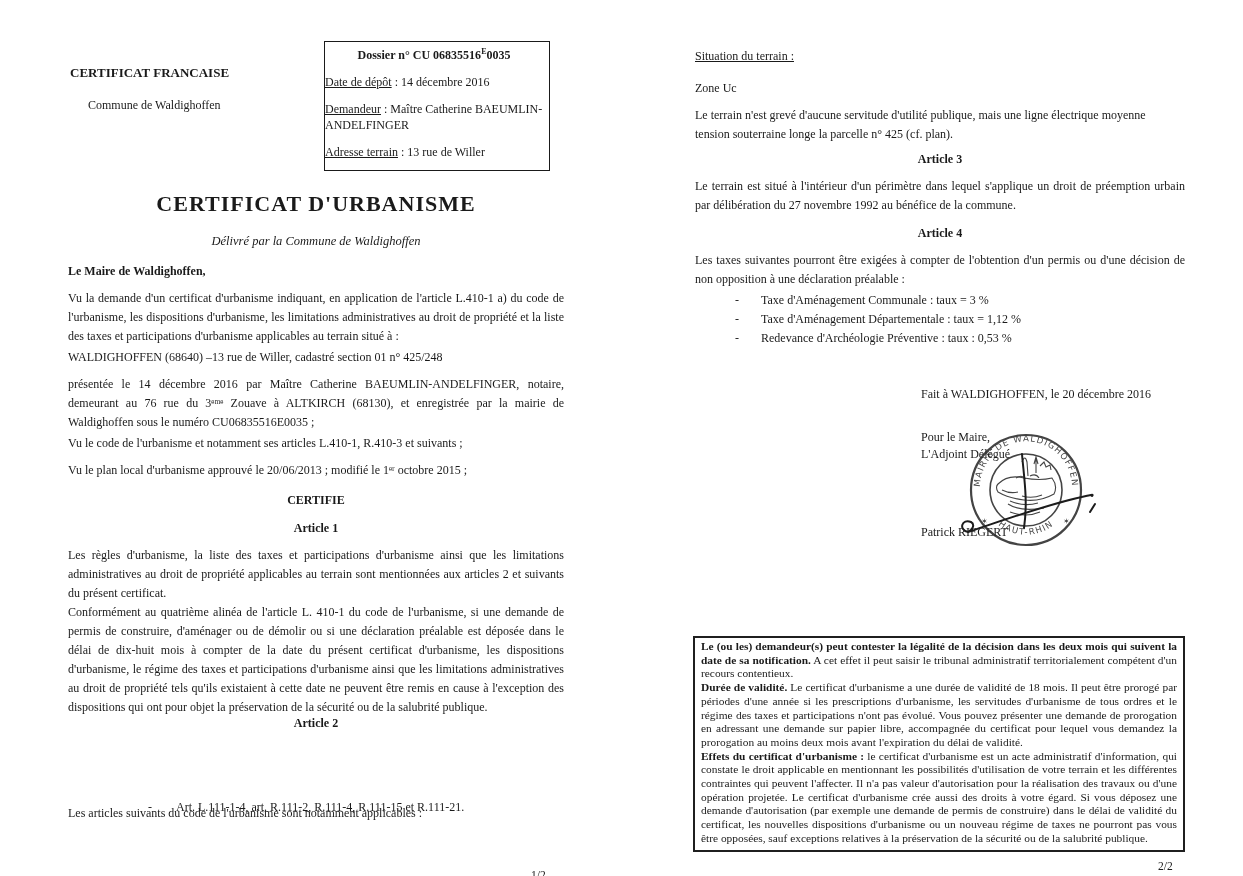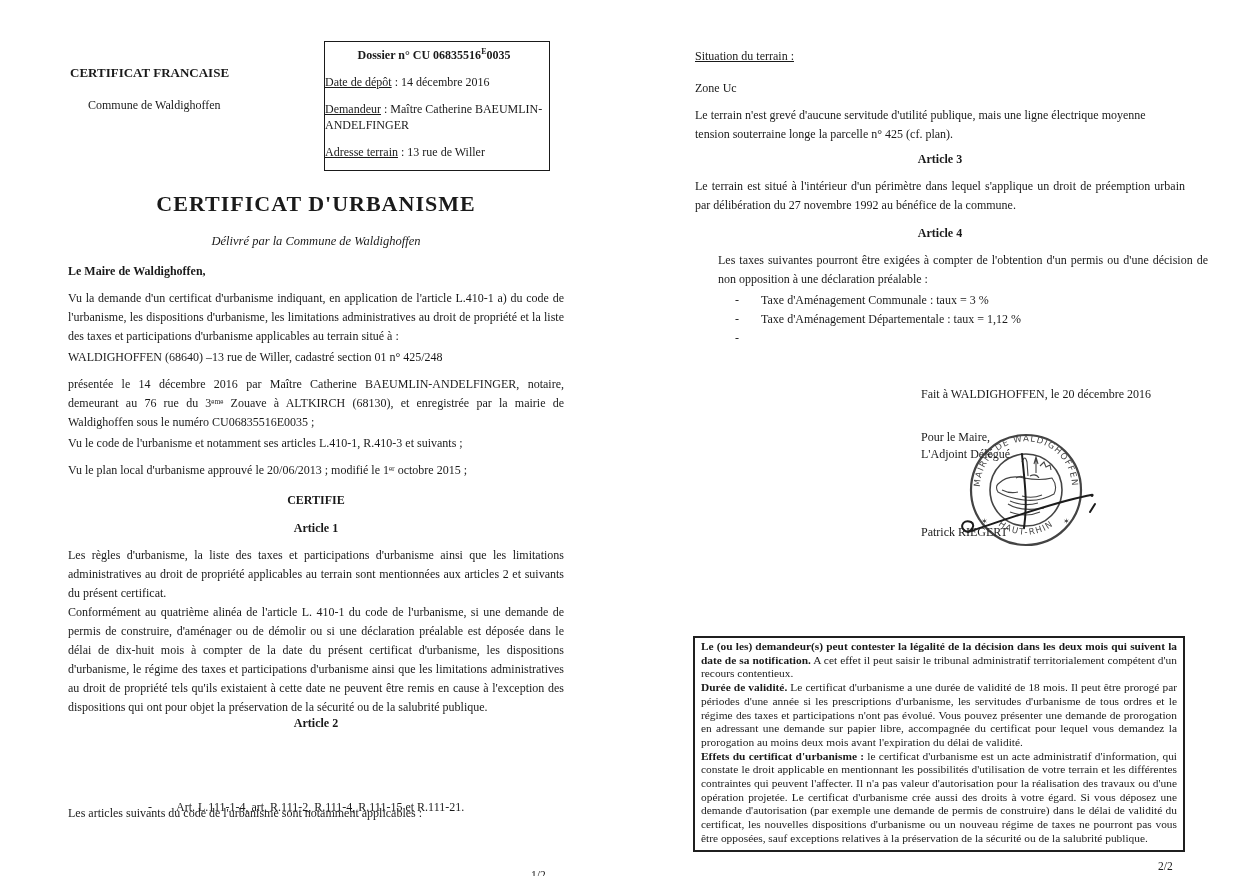--- a/index.html
+++ b/index.html
@@ -103,32 +103,33 @@
   <div class="para" style="top:79px;">Zone Uc</div>
 
   <p class="para" style="top:106px;width:460px;">Le terrain n'est grevé d'aucune servitude d'utilité publique, mais une ligne électrique moyenne tension souterraine longe la parcelle n° 425 (cf. plan).</p>
 
   <div class="para c b" style="top:150px;">Article 3</div>
 
   <p class="para j" style="top:177px;">Le terrain est situé à l'intérieur d'un périmètre dans lequel s'applique un droit de préemption urbain par délibération du 27 novembre 1992 au bénéfice de la commune.</p>
 
   <div class="para c b" style="top:224px;">Article 4</div>
 
-  <p class="para j" style="top:251px;margin-left:23px;">Les taxes suivantes pourront être exigées à compter de l'obtention d'un permis ou d'une décision de non opposition à une déclaration préalable :</p>
+  <p class="para j" style="top:251px;">Les taxes suivantes pourront être exigées à compter de l'obtention d'un permis ou d'une décision de non opposition à une déclaration préalable :</p>
 
   <div class="para bullet-row" style="top:291px;padding-left:40px;width:450px;">
     <span class="dash" style="margin-right:22px;">-</span>
     <span class="btxt">Taxe d'Aménagement Communale : taux = 3 %</span>
   </div>
   <div class="para bullet-row" style="top:310px;padding-left:40px;width:450px;">
     <span class="dash" style="margin-right:22px;">-</span>
     <span class="btxt">Taxe d'Aménagement Départementale : taux = 1,12 %</span>
   </div>
   <div class="para bullet-row" style="top:329px;padding-left:40px;width:450px;">
     <span class="dash" style="margin-right:22px;">-</span>
+    <span class="btxt">Redevance d'Archéologie Préventive : taux : 0,53 %</span>
   </div>
 
   <div class="abs" style="top:385px;left:226px;">Fait à WALDIGHOFFEN, le 20 décembre 2016</div>
 
   <div class="abs" style="top:428px;left:226px;">Pour le Maire,</div>
 
   <div class="abs" style="top:445px;left:226px;">L'Adjoint Délégué</div>
 
   <div class="abs" style="top:523px;left:226px;">Patrick RIEGERT</div>
 

